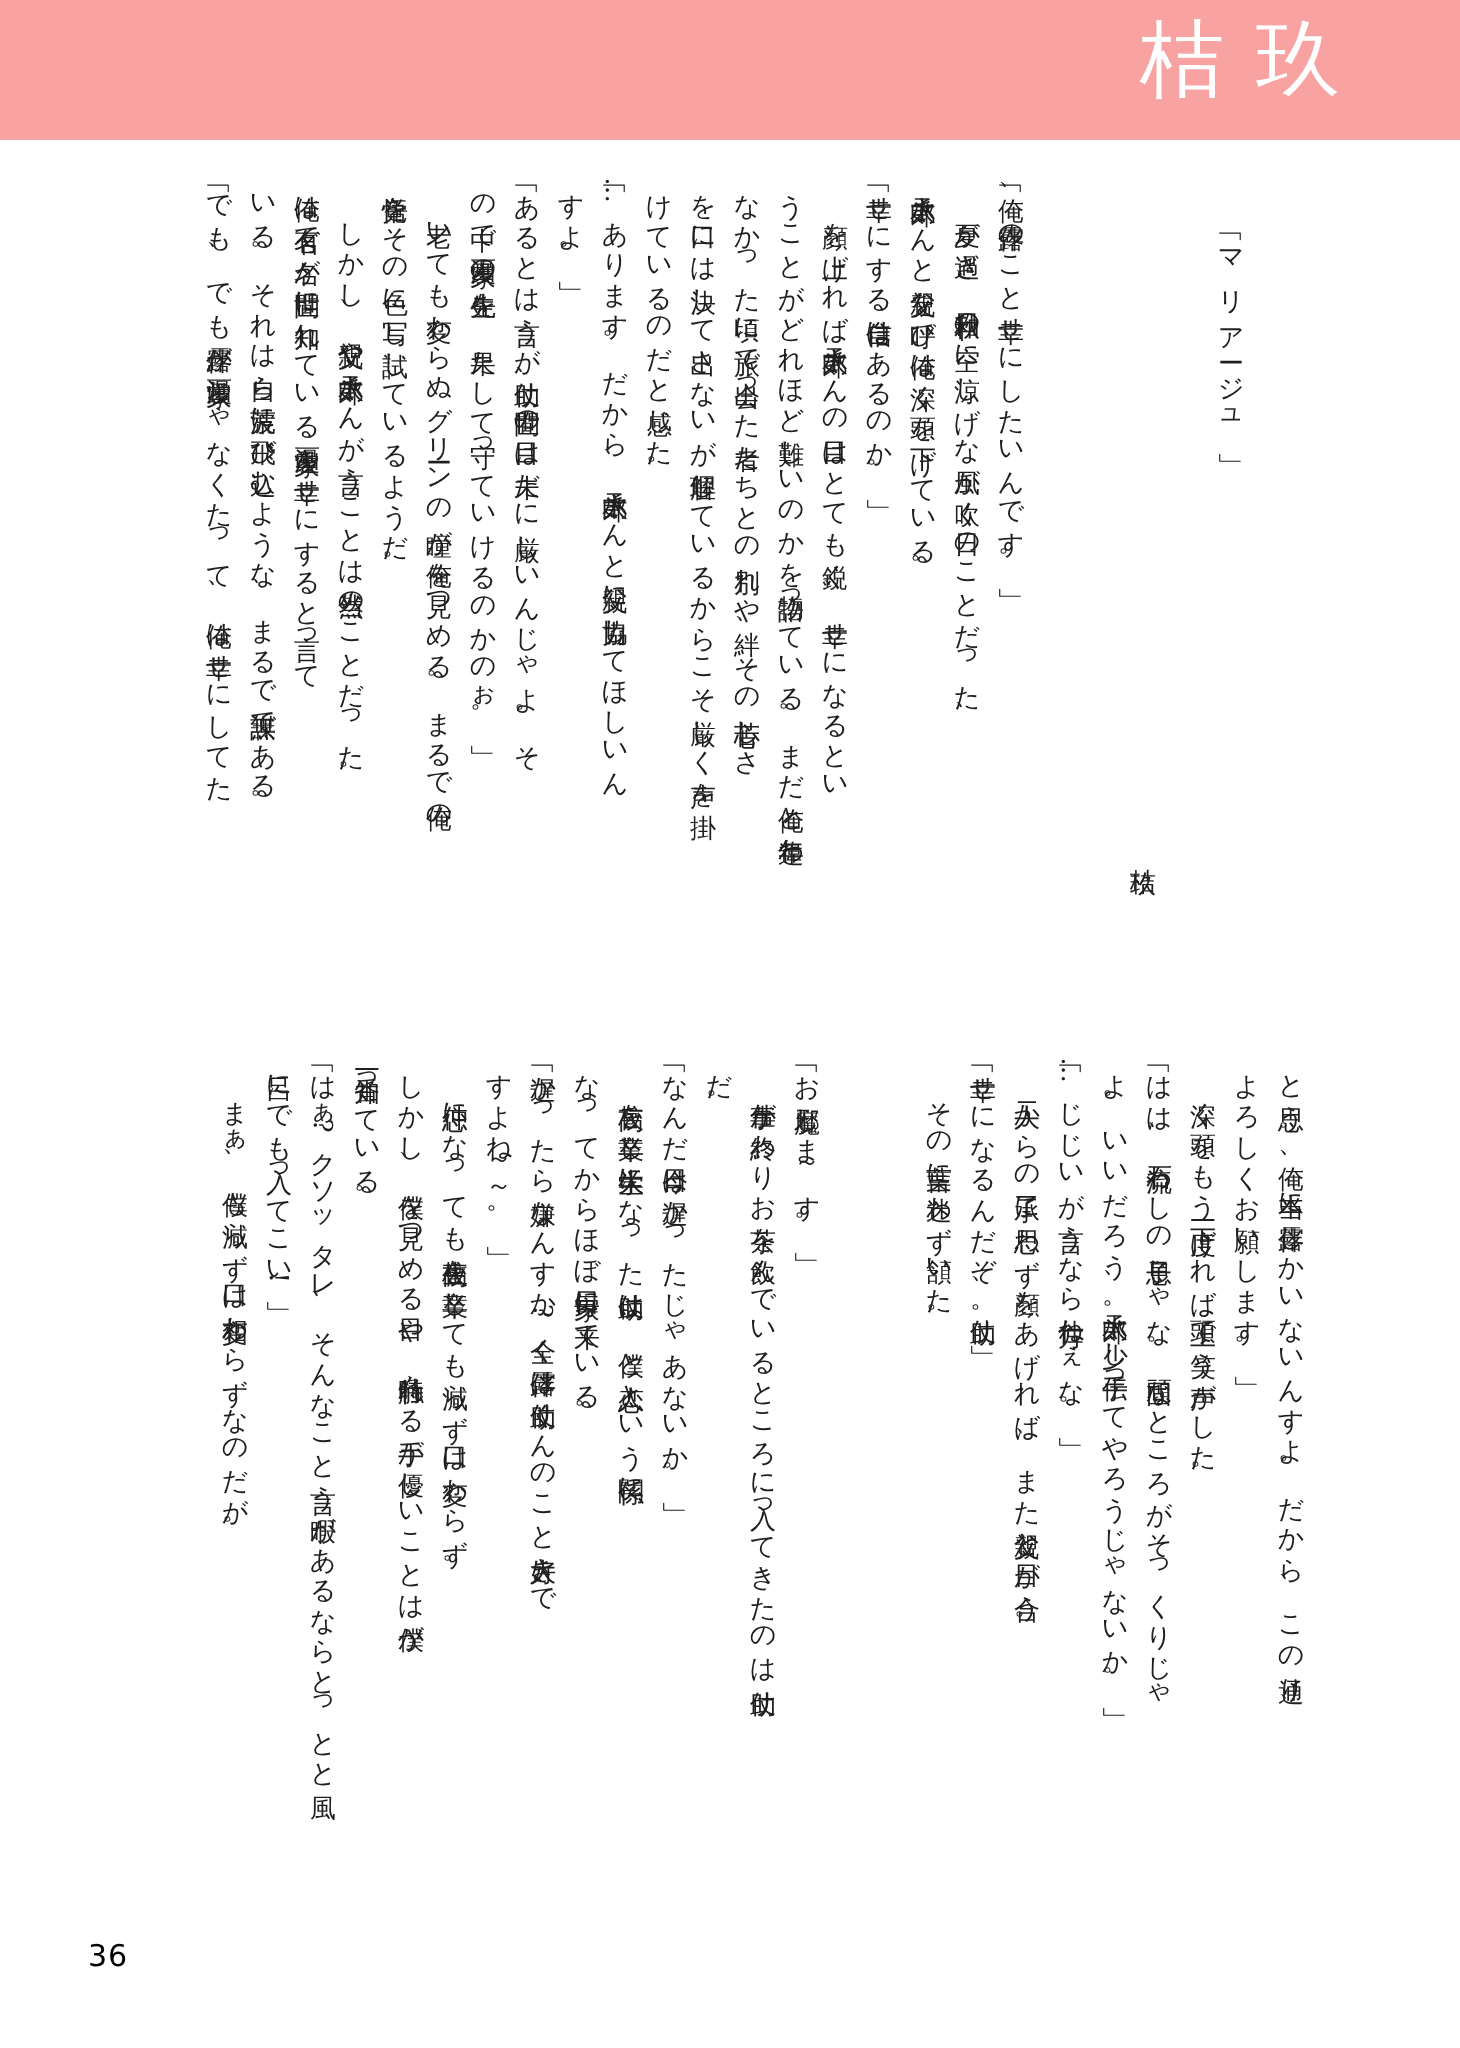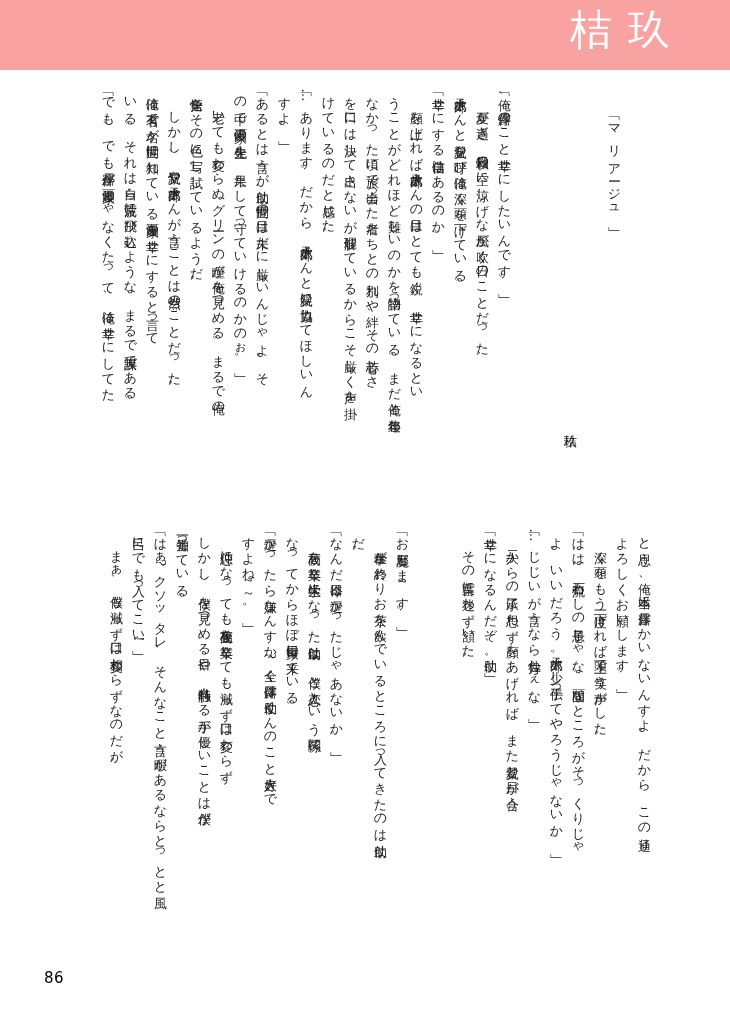--- a/index.html
+++ b/index.html
@@ -58,15 +58,15 @@
     </section>
 
     <section class="vblock vblock-lower">
       <div class="lines">
         
       <div class="vline">と思う。俺、本当に露伴しかいないんすよ。だから、この通り、</div><div class="vline">よろしくお願いします。」</div><div class="vline">　深く頭をもう一度下げれば頭上で笑う声がした。</div><div class="vline">「はは、流石わしの息子じゃな。頑固なところがそっくりじゃ</div><div class="vline">よ。いいだろう、承太郎。少し手伝ってやろうじゃないか。」</div><div class="vline">「…じじいが言うなら仕方ねぇな。」</div><div class="vline">　二人からの了承に思わず顔をあげれば、また親父と目が合う。</div><div class="vline">「幸せになるんだぞ、仗助。」</div><div class="vline">　その言葉に迷わず頷いた。</div><div class="vline"></div><div class="vline"></div><div class="vline">「お邪魔しま～す。」</div><div class="vline">　仕事が終わりお茶を飲んでいるところに入ってきたのは仗助</div><div class="vline">だ。</div><div class="vline">「なんだ今日は遅かったじゃあないか。」</div><div class="vline">　高校を卒業し大学生になった仗助は、僕と恋人という関係に</div><div class="vline">なってからほぼ毎日家に来ている。</div><div class="vline">「遅かったら嫌なんすか?全く露伴は仗助くんのこと大好きで</div><div class="vline">すよね～～。」</div><div class="vline">　恋仲になっても高校生を卒業しても減らず口は変わらず。</div><div class="vline">しかし、僕を見つめる目や、時々触れる手が優しいことは僕が</div><div class="vline">一番知っている。</div><div class="vline">「はぁ?クソッタレ、そんなこと言う暇があるならとっとと風</div><div class="vline">呂にでも入ってこい!」</div><div class="vline">　まぁ、僕も減らず口は相変わらずなのだが。</div></div>
     </section>
 
   </main>
 
-  <footer class="page-number">86</footer>
+  <footer class="page-number">36</footer>
 
 </div>
 
 </body></html>

